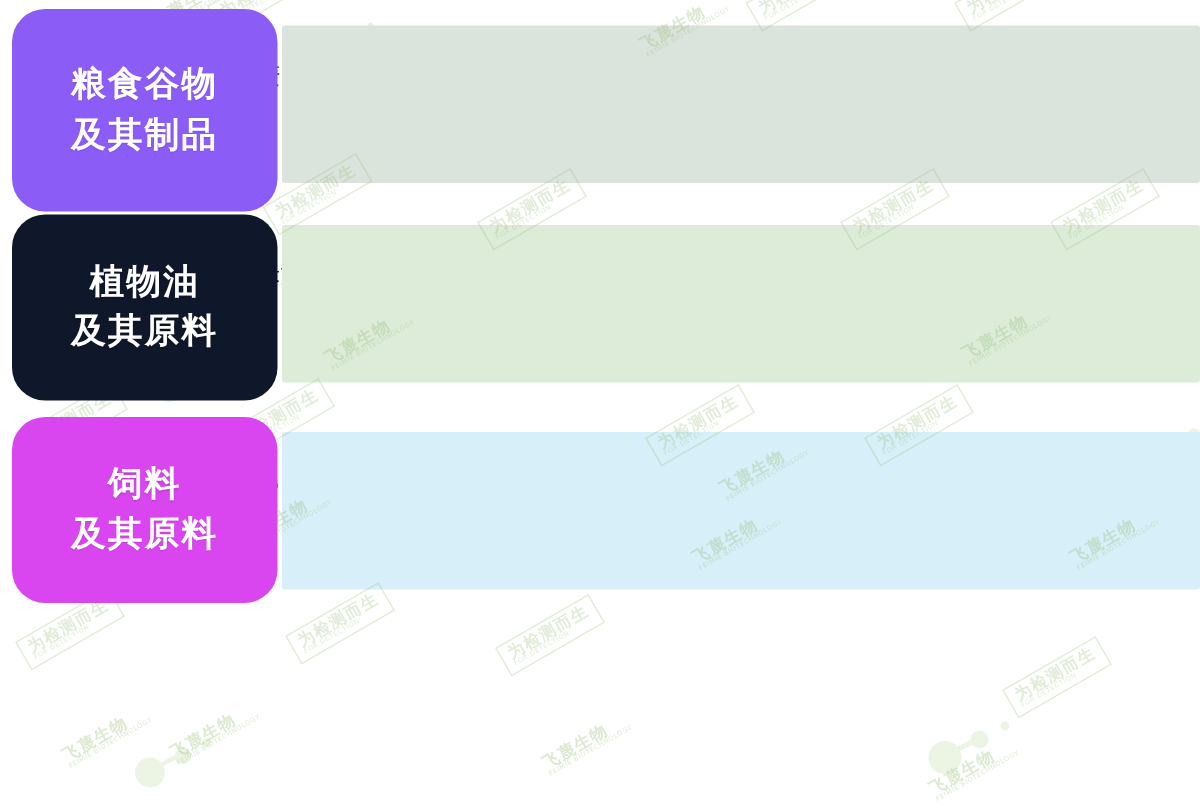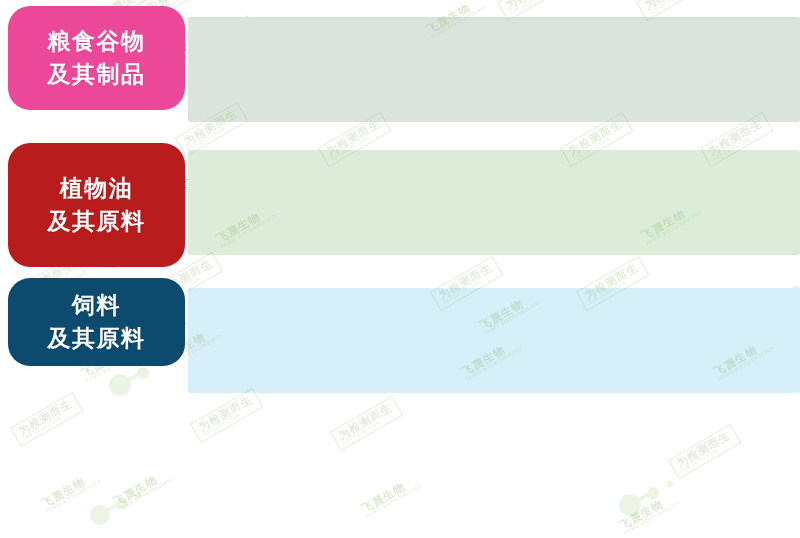--- a/index.html
+++ b/index.html
@@ -171,43 +171,43 @@
     </g>
     <g fill="#cfe6bb" opacity="0.38">
       <circle cx="780" cy="300" r="8"></circle>
       <circle cx="796" cy="290" r="4.5"></circle>
     </g>
   </svg>
 
   <div class="row" style="top:0;height:143px;">
     <div class="panel" style="top:17px;height:105px;background:#dbe4dc;"></div>
     <div class="panel-text" style="top:38px;">包括大米、小麦、大麦、玉米、高粱等及其制品如面粉、淀粉、酱油、醋、豆瓣酱等；</div>
-    <div class="card" style="top:6px;height:104px;background:#ec4899;">
+    <div class="card" style="top:6px;height:135px;background:#8b5cf6;">
       <div class="card-label">
         <span>粮食谷物</span>
         <span class="l2">及其制品</span>
       </div>
     </div>
   </div>
 
   <div class="row" style="top:143px;height:135px;">
     <div class="panel" style="top:7px;height:105px;background:#dcecd9;"></div>
     <div class="panel-text" style="top:27px;">大豆油、花生油、玉米油、稻谷油、茶油、橄榄油、葵花籽油、色拉油、菜籽油、调和油、毛油及其原料；</div>
-    <div class="card" style="top:0px;height:124px;background:#b91c1c;">
+    <div class="card" style="top:0px;height:124px;background:#0f172a;">
       <div class="card-label">
         <span>植物油</span>
         <span class="l2">及其原料</span>
       </div>
     </div>
   </div>
 
   <div class="row" style="top:278px;height:135px;">
     <div class="panel" style="top:10px;height:105px;background:#d6eff9;"></div>
     <div class="panel-text" style="top:31px;">豆粕、花生粕、DDGS、米糠、玉米、小麦、大麦、高粱等以及饲料加工成品；</div>
-    <div class="card" style="top:0px;height:88px;background:#0c4a6e;">
+    <div class="card" style="top:0px;height:124px;background:#d946ef;">
       <div class="card-label">
         <span>饲料</span>
         <span class="l2">及其原料</span>
       </div>
     </div>
   </div>
 
 
   <div class="wm-layer">
     <div class="wm" style="left:100px; top:10px;">

